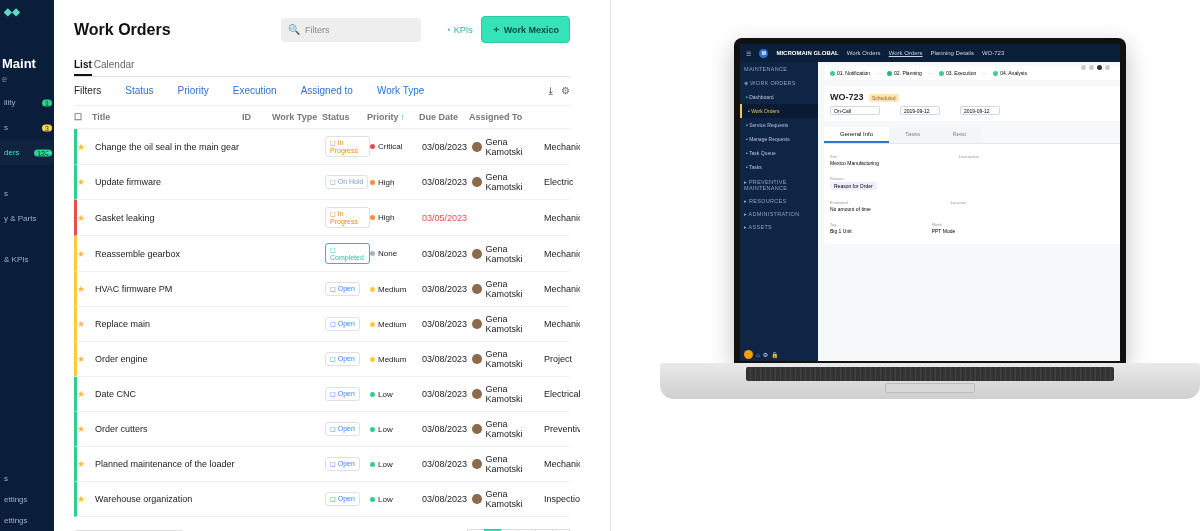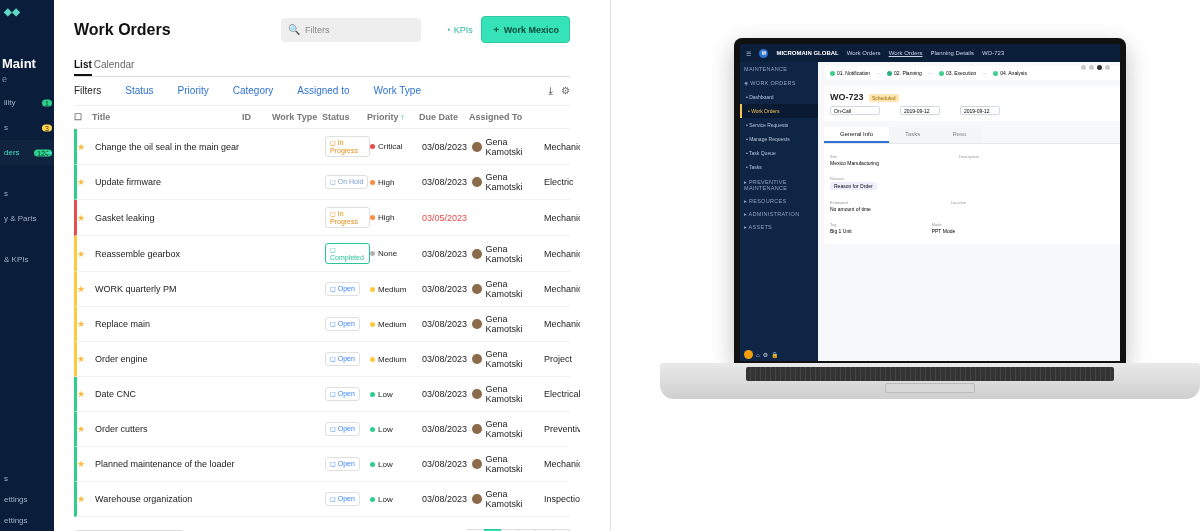--- a/index.html
+++ b/index.html
@@ -159,21 +159,21 @@
 
     <div class="tabs" id="tabs">
         <span class="tab active">List</span>
         <span class="tab">Calendar</span>
       </div>
 
     <div class="filters" id="filters">
       <span>Filters</span>
         <span>Status</span>
         <span>Priority</span>
-        <span>Category</span>
+        <span>Execution</span>
         <span>Assigned to</span>
         <span>Work Type</span>
         <span class="filter-icons">
         <span>⤓</span>
         <span>⚙</span>
       </span>
     </div>
 
     <div class="table">
       <div class="thead">
@@ -227,21 +227,21 @@
             <span></span>
             <span></span>
             <span><span class="status-chip status-completed">◻ Completed</span></span>
             <span class="pri"><span class="dot dot-none"></span>None</span>
             <span class="">03/08/2023</span>
             <span class="assignee"><span class="ava"></span>Gena Kamotski</span>
             <span>Mechanical</span>
           </div>
           <div class="trow flag-yellow">
             <span class="star">★</span>
-            <span class="cell-title">WORK quarterly PM</span>
+            <span class="cell-title">HVAC firmware PM</span>
             <span></span>
             <span></span>
             <span><span class="status-chip status-open">◻ Open</span></span>
             <span class="pri"><span class="dot dot-med"></span>Medium</span>
             <span class="">03/08/2023</span>
             <span class="assignee"><span class="ava"></span>Gena Kamotski</span>
             <span>Mechanical</span>
           </div>
           <div class="trow flag-yellow">
             <span class="star">★</span>

